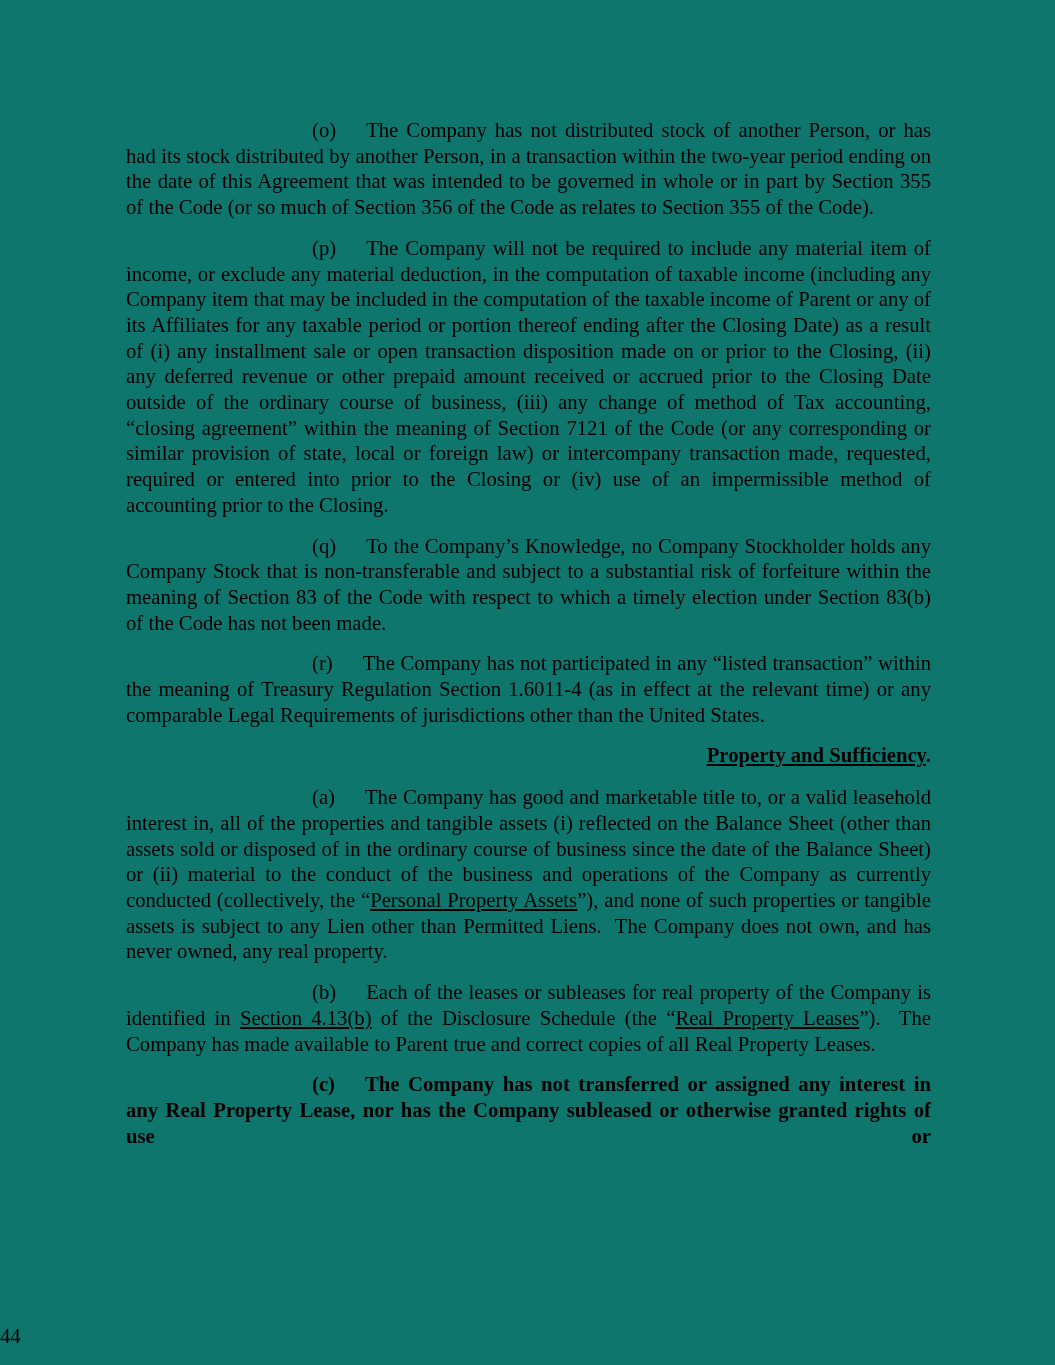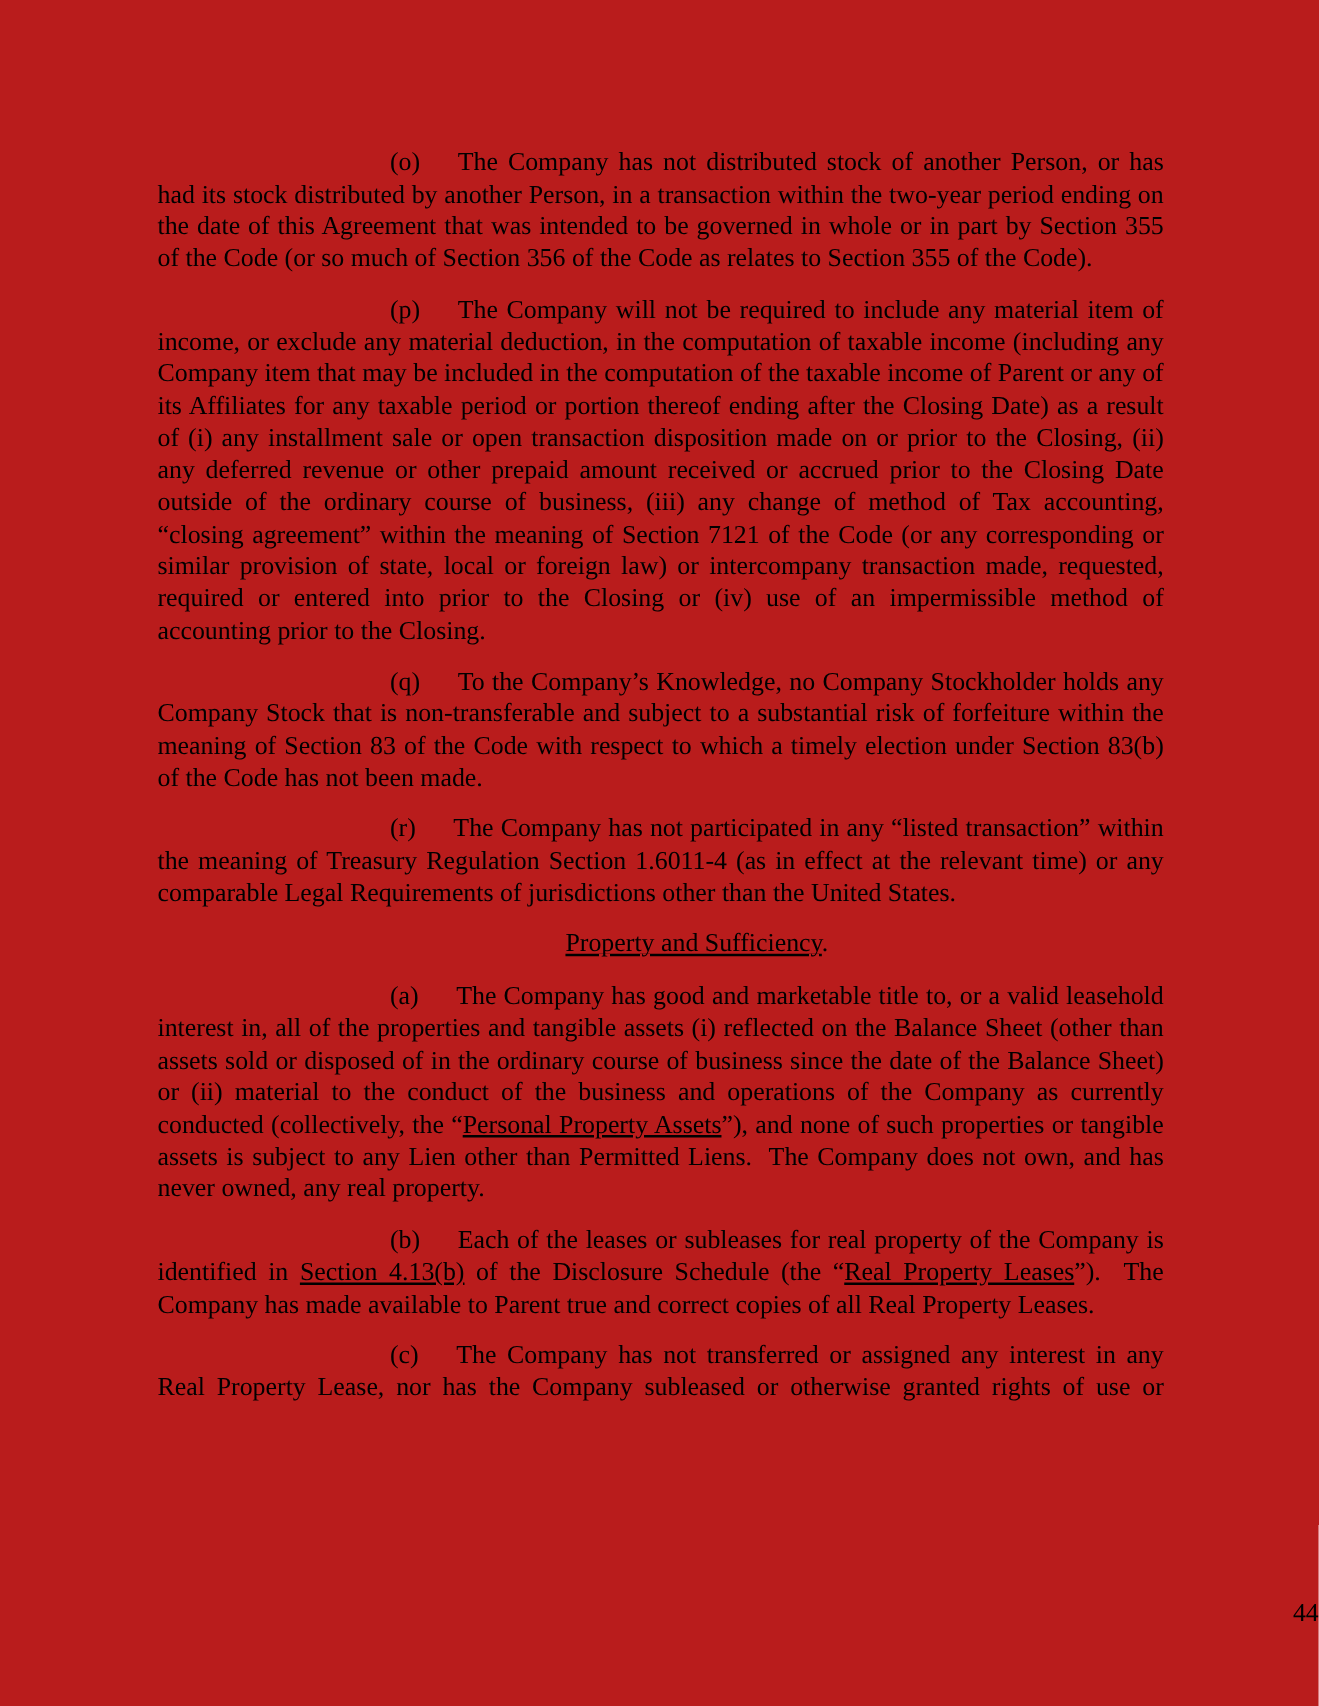--- a/index.html
+++ b/index.html
@@ -1,52 +1,52 @@
 <!DOCTYPE html>
 <html><head>
 <meta charset="utf-8">
 <style>
   html, body { margin: 0; padding: 0; background: #ffffff; }
   .page {
     position: relative;
     width: 1055px;
     height: 1365px;
-    background: #b91c1c;
+    background: #0f766e;
     color: #000000;
     font-family: "Liberation Serif", serif;
     font-size: 20.7px;
     line-height: 25.7px;
     overflow: hidden;
   }
   .content {
     position: absolute;
     left: 126px;
     top: 118px;
     width: 805px;
   }
   p.para {
     margin: 0 0 15px 0;
     text-align: justify;
     text-indent: 186px;
   }
-  p.para.justify-last { text-align-last: justify; }
+  p.para.justify-last { text-align-last: justify; font-weight: bold; }
   p.heading {
     margin: 5px 0 16px 0;
     text-indent: 58px;
-    text-align: center;
-    font-weight: normal;
+    text-align: right;
+    font-weight: bold;
   }
   .tab { display: inline-block; width: 30px; }
   .underline { text-decoration: underline; }
   .footer {
     position: absolute;
-    top: 1279px;
+    top: 1324px;
     left: 0;
     width: 100%;
-    text-align: right;
+    text-align: left;
   }
 </style>
 </head>
 <body>
 
 <div class="page">
   <div class="content" id="document-body">
       <p class="para"><span>(o)</span><span class="tab"></span><span>The Company has not distributed stock of another Person, or has had its stock distributed by another Person, in a transaction within the two-year period ending on the date of this Agreement that was intended to be governed in whole or in part by Section 355 of the Code (or so much of Section 356 of the Code as relates to Section 355 of the Code).</span></p>
       <p class="para"><span>(p)</span><span class="tab"></span><span>The Company will not be required to include any material item of income, or exclude any material deduction, in the computation of taxable income (including any Company item that may be included in the computation of the taxable income of Parent or any of its Affiliates for any taxable period or portion thereof ending after the Closing Date) as a result of (i) any installment sale or open transaction disposition made on or prior to the Closing, (ii) any deferred revenue or other prepaid amount received or accrued prior to the Closing Date outside of the ordinary course of business, (iii) any change of method of Tax accounting, “closing agreement” within the meaning of Section 7121 of the Code (or any corresponding or similar provision of state, local or foreign law) or intercompany transaction made, requested, required or entered into prior to the Closing or (iv) use of an impermissible method of accounting prior to the Closing.</span></p>
       <p class="para"><span>(q)</span><span class="tab"></span><span>To the Company’s Knowledge, no Company Stockholder holds any Company Stock that is non-transferable and subject to a substantial risk of forfeiture within the meaning of Section 83 of the Code with respect to which a timely election under Section 83(b) of the Code has not been made.</span></p>

